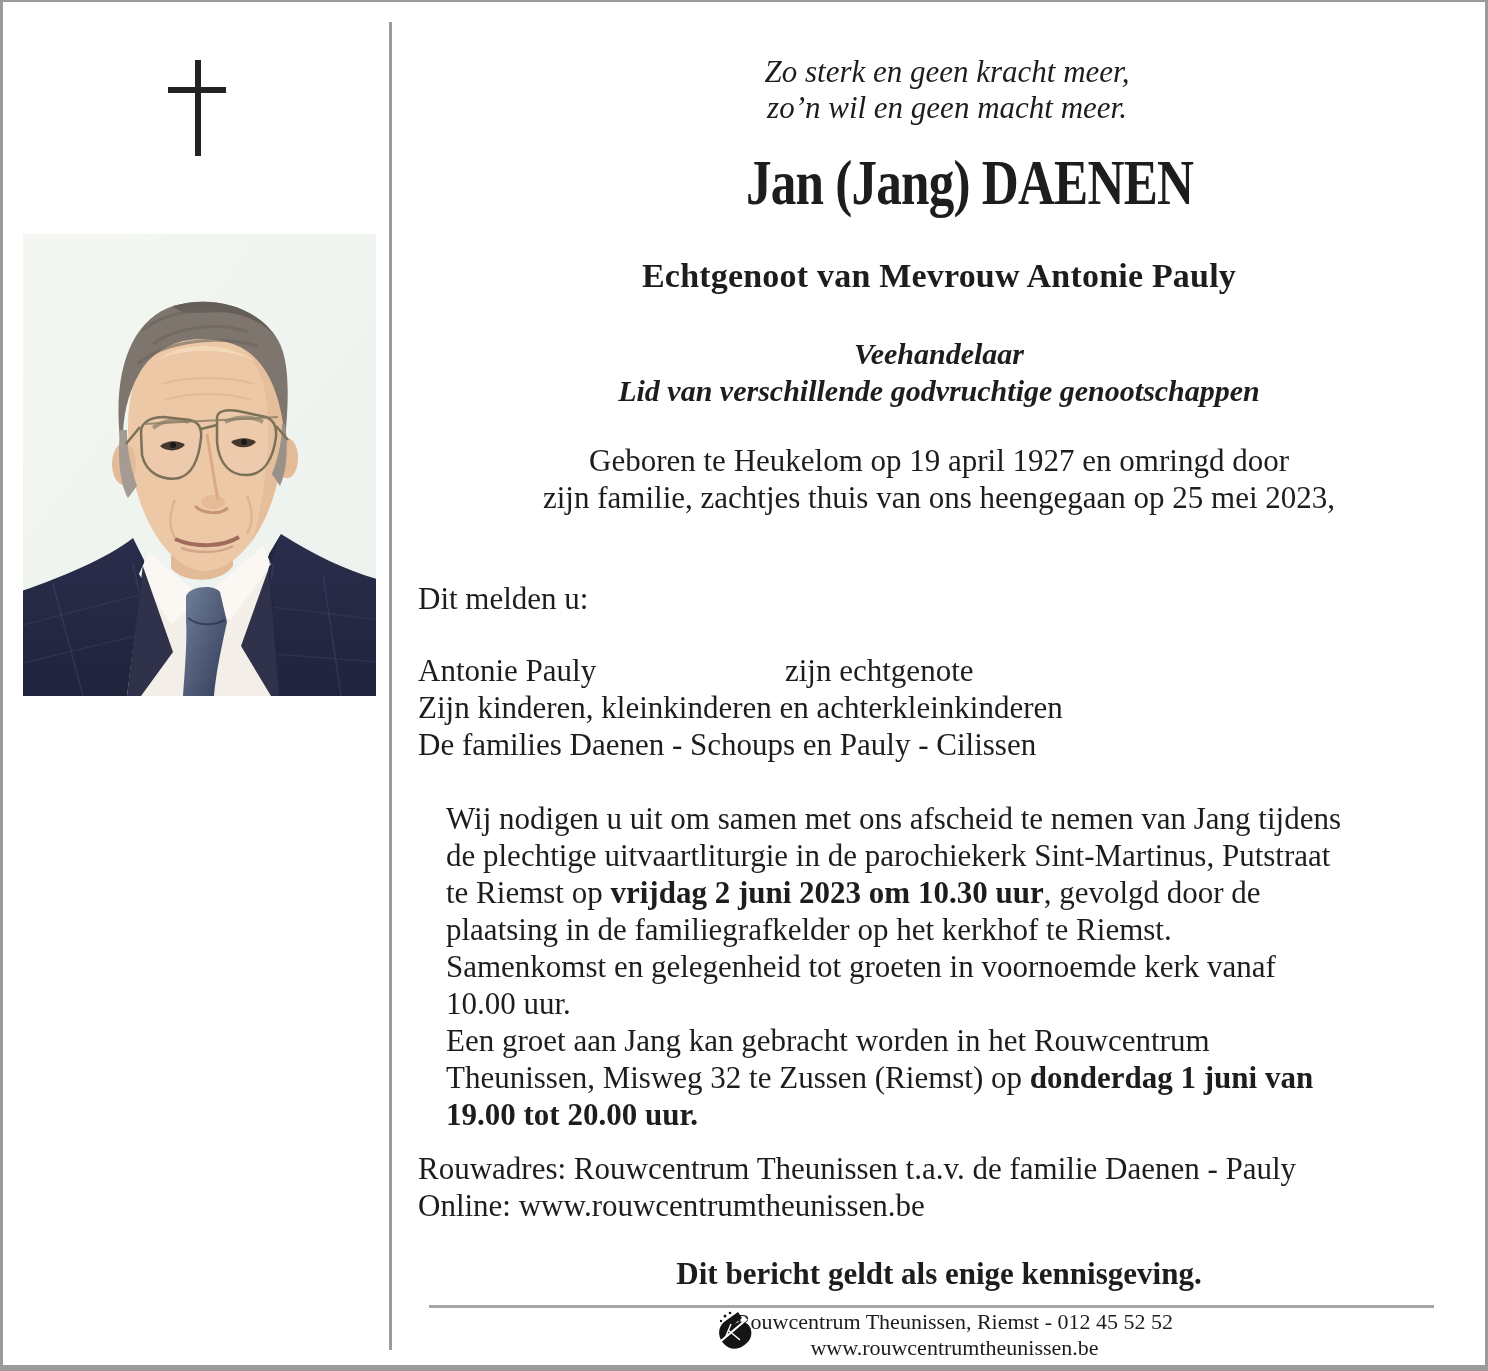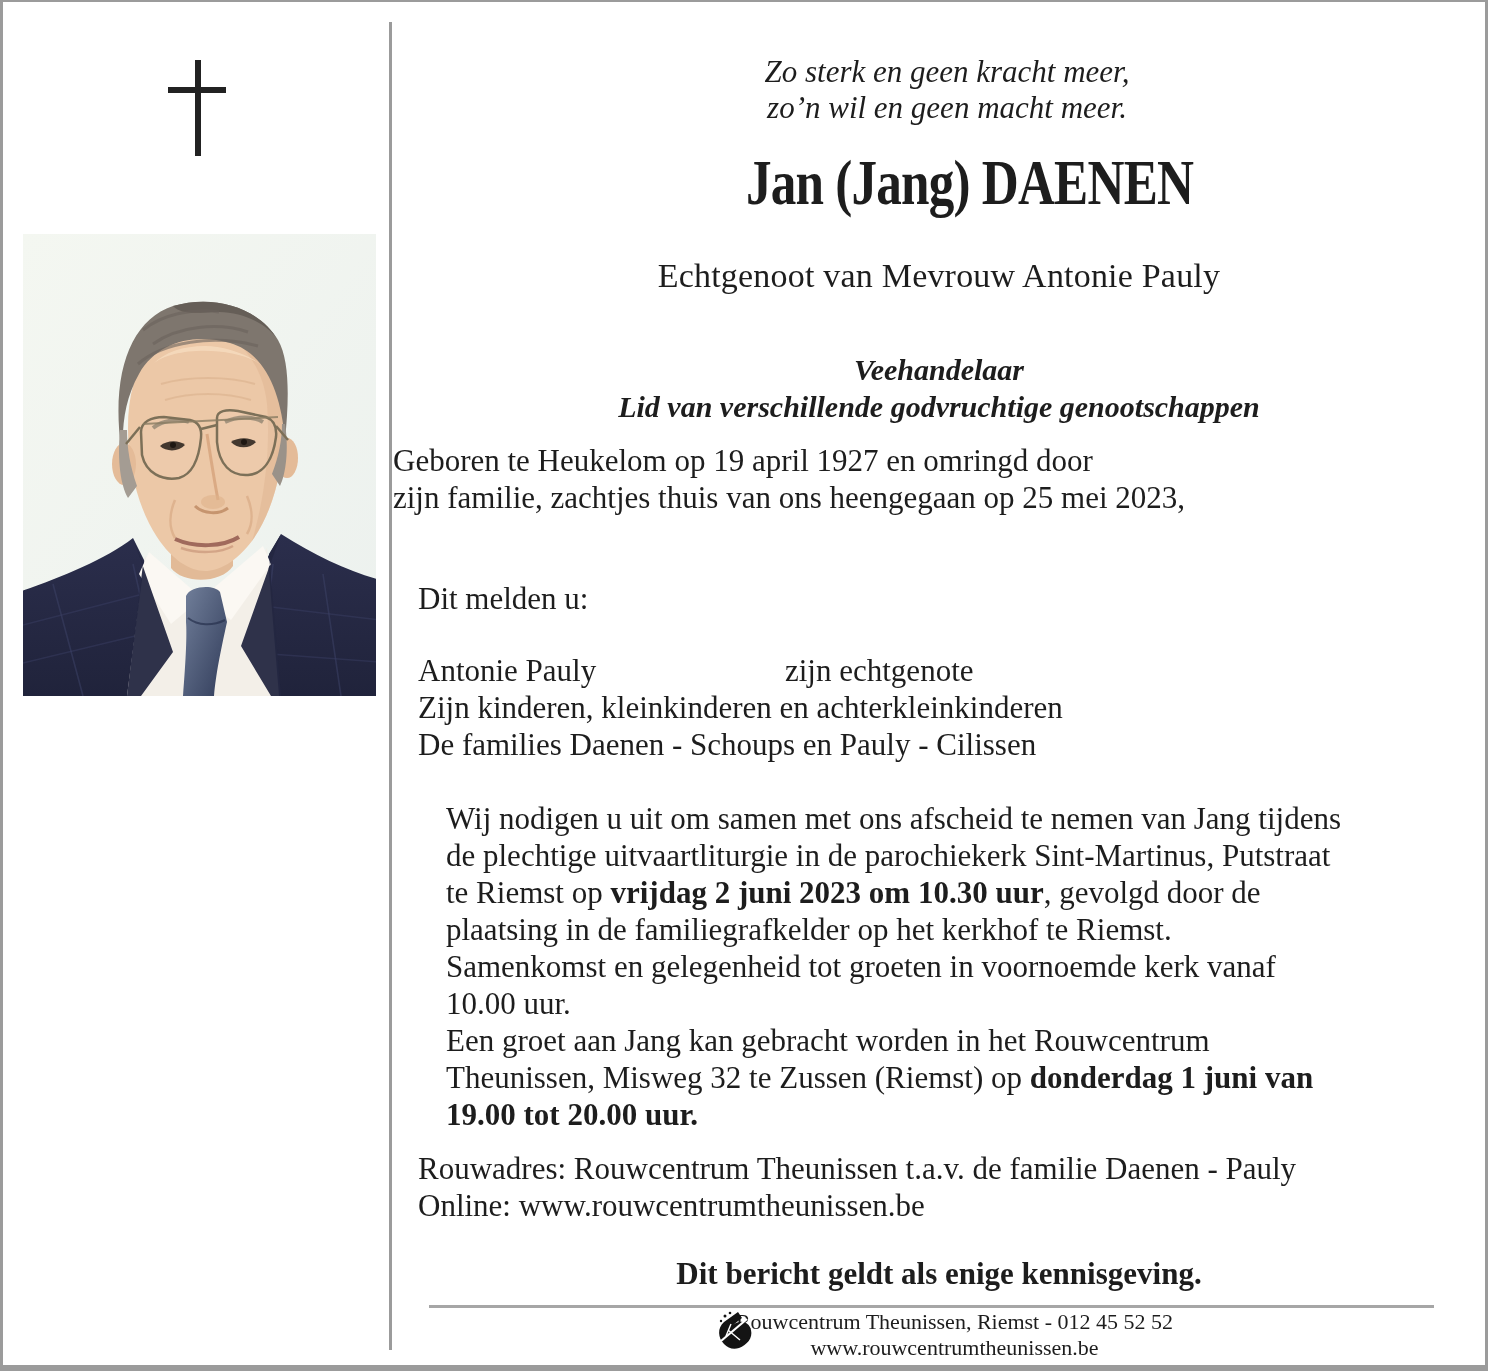--- a/index.html
+++ b/index.html
@@ -24,24 +24,24 @@
   .photo svg{display:block;}
   .divider{position:absolute;left:386px;top:20px;width:3px;height:1328px;background:#9b9b9b;}
   
   .rcol{position:absolute;left:390px;top:0;width:1092px;height:1371px;}
   .quote{position:absolute;top:52px;left:0;width:100%;text-align:center;
          font-style:italic;font-size:31px;line-height:36px;margin-left:8px;}
   .name{position:absolute;top:144px;left:0;width:100%;text-align:center;
         font-size:64px;font-weight:bold;white-space:nowrap;padding-left:31px;}
   .name .condense{display:inline-block;transform:scaleX(0.80);transform-origin:center;letter-spacing:-1px;}
   .spouse{position:absolute;top:255px;left:0;width:100%;text-align:center;
-          font-weight:normal;font-size:34px;letter-spacing:0.2px;}
+          font-weight:bold;font-size:34px;letter-spacing:0.2px;}
   .titles{position:absolute;top:333px;left:0;width:100%;text-align:center;
-          font-weight:bold;font-style:italic;font-size:30px;line-height:37px;margin-top:16px;}
-  .life{position:absolute;top:440px;left:0;width:100%;text-align:left;
+          font-weight:bold;font-style:italic;font-size:30px;line-height:37px;}
+  .life{position:absolute;top:440px;left:0;width:100%;text-align:center;
         font-size:31px;line-height:37px;}
   .body-txt{font-size:31px;line-height:37px;}
   .intro{position:absolute;top:578px;left:25px;}
   .family{position:absolute;top:650px;left:25px;right:30px;}
   .fam-spouse{display:inline-block;width:367px;}
   .ceremony{position:absolute;top:798px;left:25px;right:28px;margin-left:28px;}
   .contact{position:absolute;top:1148px;left:25px;right:28px;}
   .closing{position:absolute;top:1254px;left:0;width:100%;text-align:center;font-size:31px;font-weight:bold;}
   .b{font-weight:bold;}
   .rule{position:absolute;top:1303px;left:36px;width:1005px;height:3px;background:#a6a6a6;}

